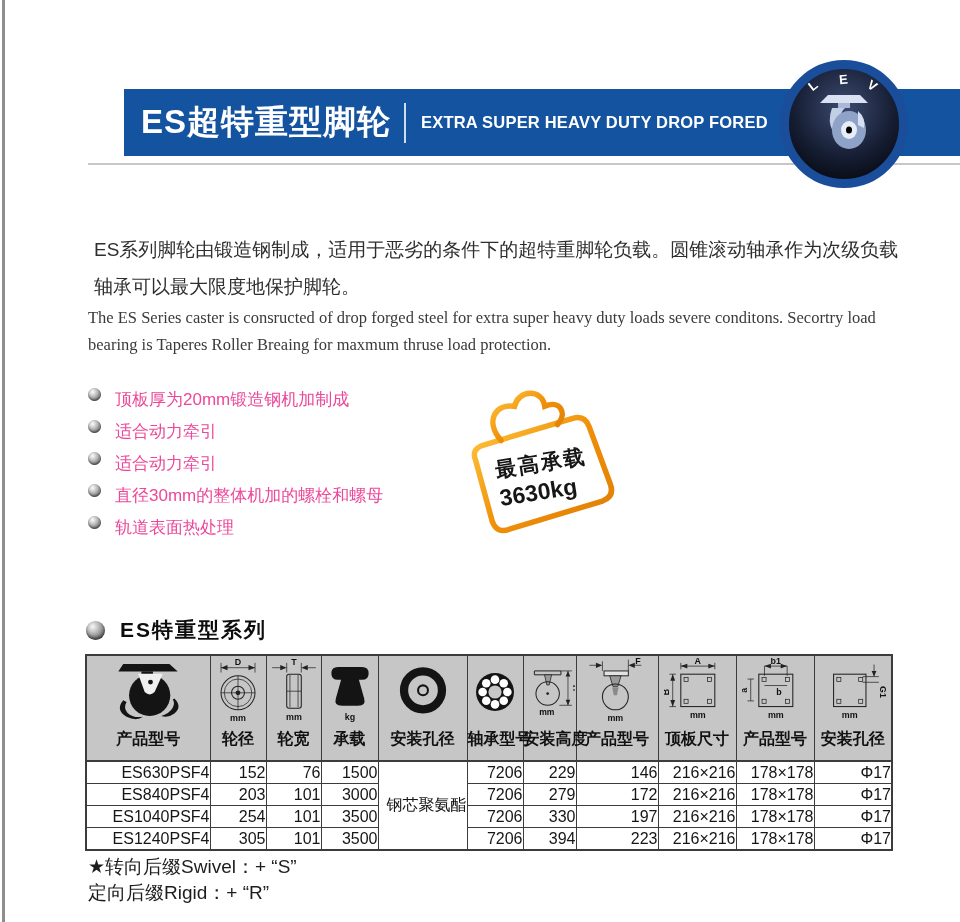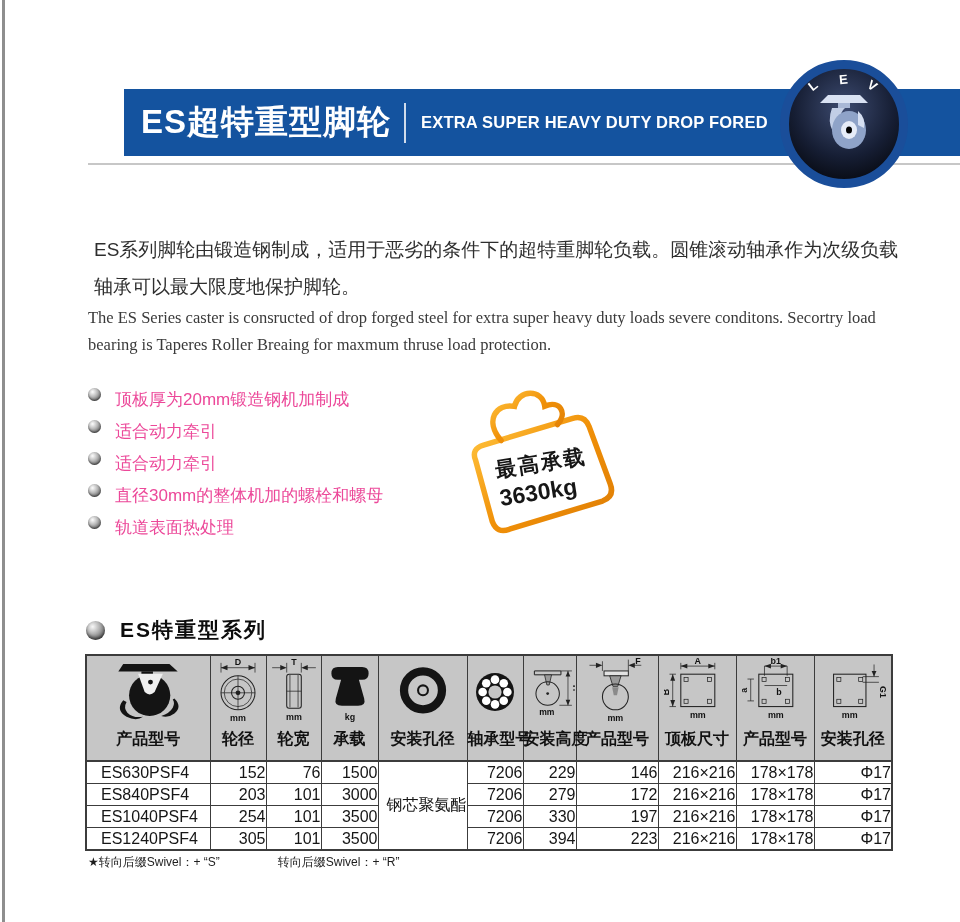--- a/index.html
+++ b/index.html
@@ -51,35 +51,35 @@
 
   
   .spec-wrap{position:absolute;left:85px;top:654px;}
   table.spec{border-collapse:collapse;table-layout:fixed;width:806px;border:2px solid #3c3c3c;}
   .spec th{background:#c6c6c6;border:1px solid #3c3c3c;border-bottom:2px solid #3c3c3c;
            padding:0;vertical-align:bottom;}
   .icon-box{height:71px;display:flex;align-items:center;justify-content:center;}
   .col-label{font-size:16px;font-weight:bold;color:#111;text-align:center;padding:2px 0 10px;white-space:nowrap;}
   .spec td{border:1px solid #3c3c3c;height:21px;text-align:right;font-size:16px;color:#161616;
            background:#fff;padding:0;}
-  .spec td.model{text-align:left;padding-left:14px;}
+  .spec td.model{text-align:right;padding-left:14px;}
   .spec td.material{font-size:16px;margin-left:18px;}
 
   
   .ln{stroke:#222;stroke-width:1.3;fill:none;}
   .thin{stroke:#222;stroke-width:.9;fill:none;}
   .fillb{fill:#141414;stroke:none;}
   .fillw{fill:#efefef;stroke:none;}
   .fillg{fill:#9a9a9a;stroke:#222;stroke-width:1;}
   .arw{fill:#222;stroke:none;}
   .dimtxt{fill:#111;stroke:none;font-size:11px;font-weight:600;text-anchor:middle;
           font-family:"Liberation Sans",sans-serif;}
 
   
-  .footnote{position:absolute;left:88px;top:854px;display:flex;font-size:12px;color:#1d1d1d;}
+  .footnote{position:absolute;left:88px;top:854px;display:flex;font-size:19px;color:#1d1d1d;flex-direction:column;}
   .footnote .gap{width:58px;}
 </style>
 </head>
 <body>
 
 <div class="left-rule"></div>
 
 <div class="band">
   <div class="band-cn">ES超特重型脚轮</div>
   <div class="band-div"></div>
@@ -419,14 +419,14 @@
     <td>178×178</td>
     <td>Φ17</td>
   </tr>
   </tbody>
 </table>
 </div>
 
 <div class="footnote">
   <span>★转向后缀Swivel：+ “S”</span>
   <span class="gap"></span>
-  <span>转向后缀Swivel：+ “R”</span>
+  <span>定向后缀Rigid：+ “R”</span>
 </div>
 
 </body></html>

